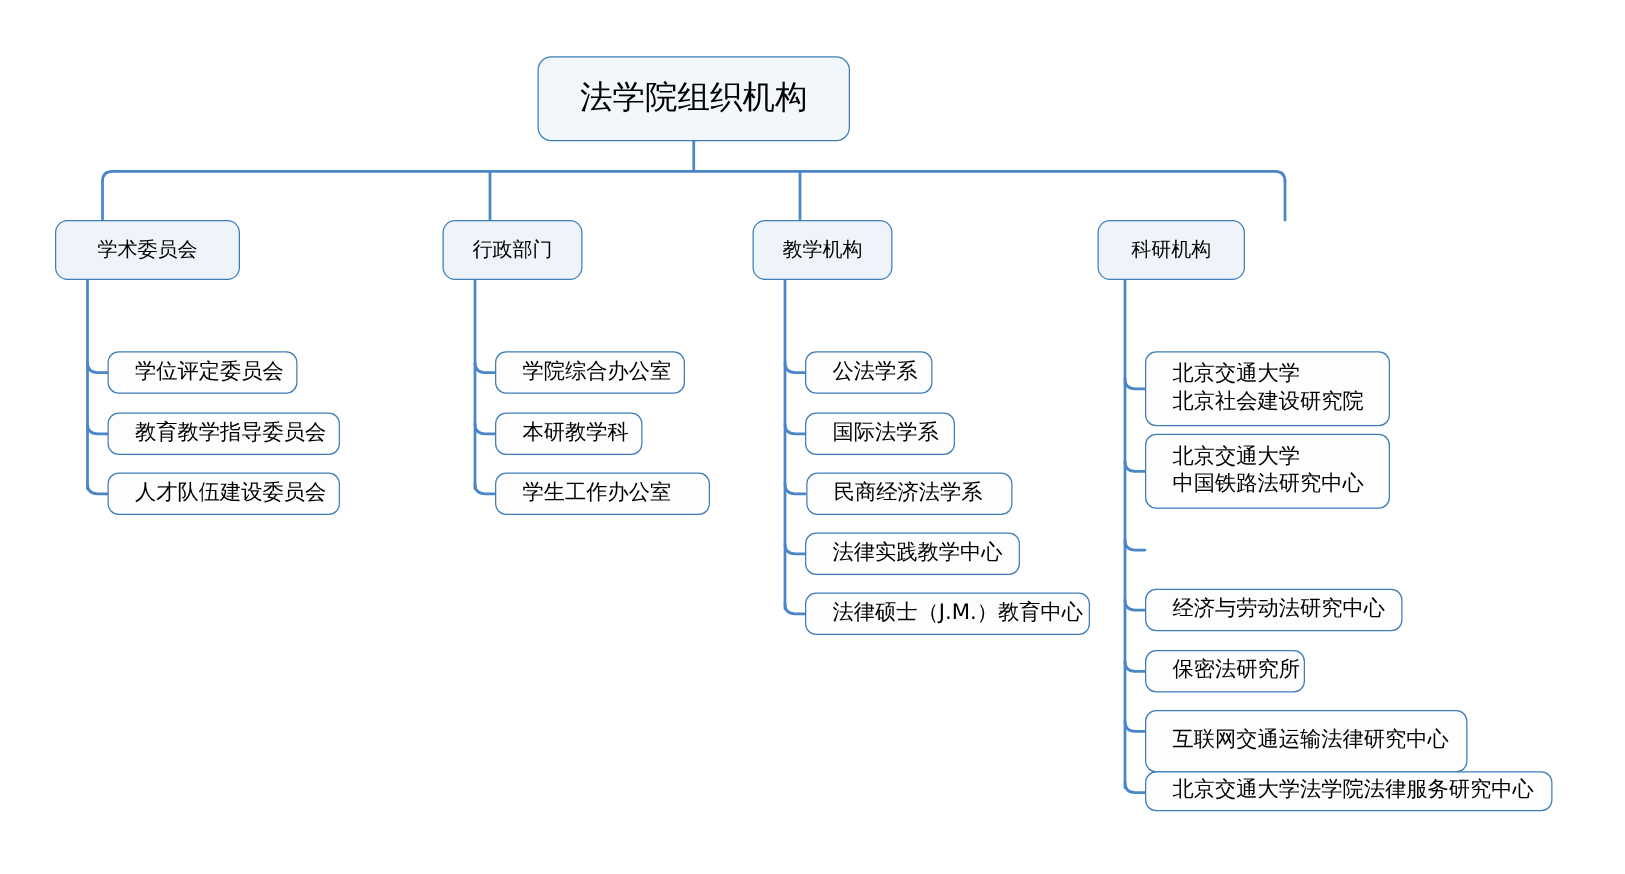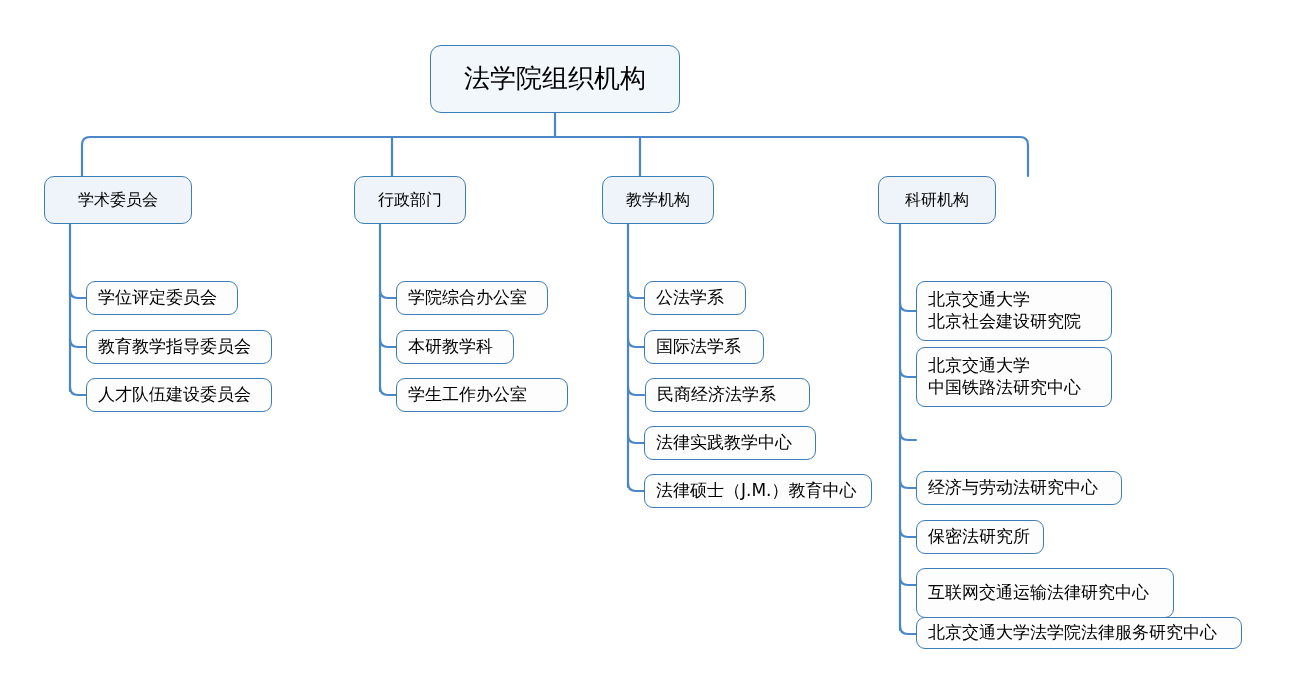--- a/index.html
+++ b/index.html
@@ -45,21 +45,21 @@
   .node.branch {
     border-radius: 10px;
     background: #EEF4FA;
     font-size: 16px;
   }
   .node.leaf {
     background: #FDFDFE;
     border-radius: 9px;
     font-size: 17px;
     justify-content: flex-start;
-    padding-left: 11px;
+    padding-left: 21px;
   }
   .node.leaf.two-line {
     text-align: left;
   }
 </style>
 </head>
 <body>
 
 <div id="canvas">
 

